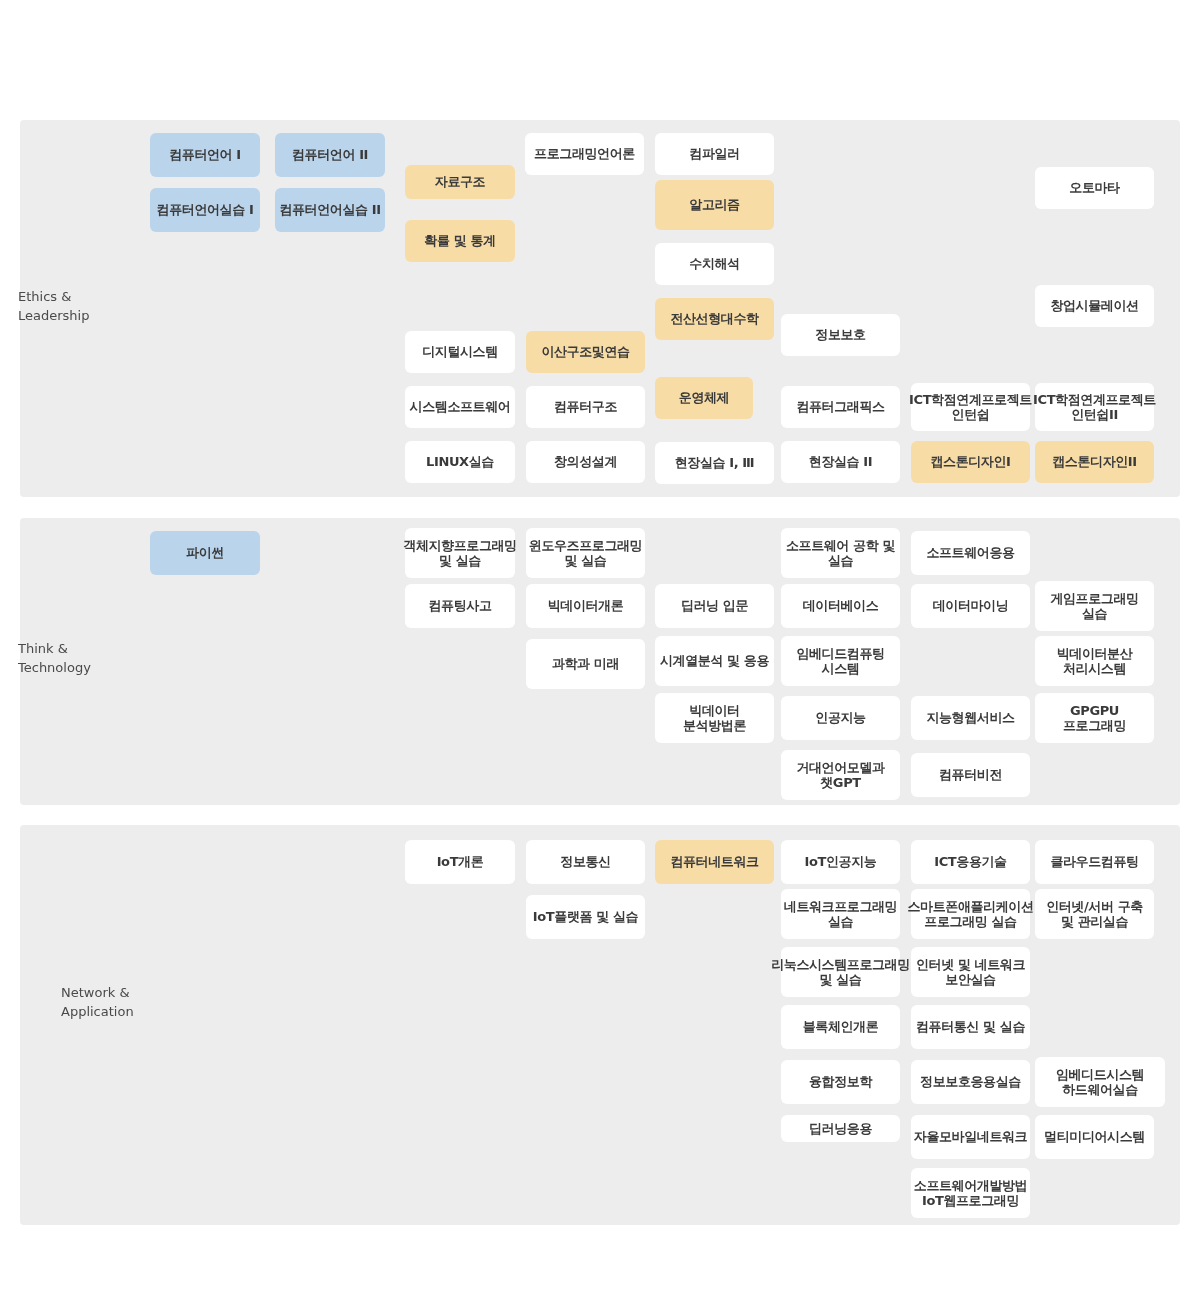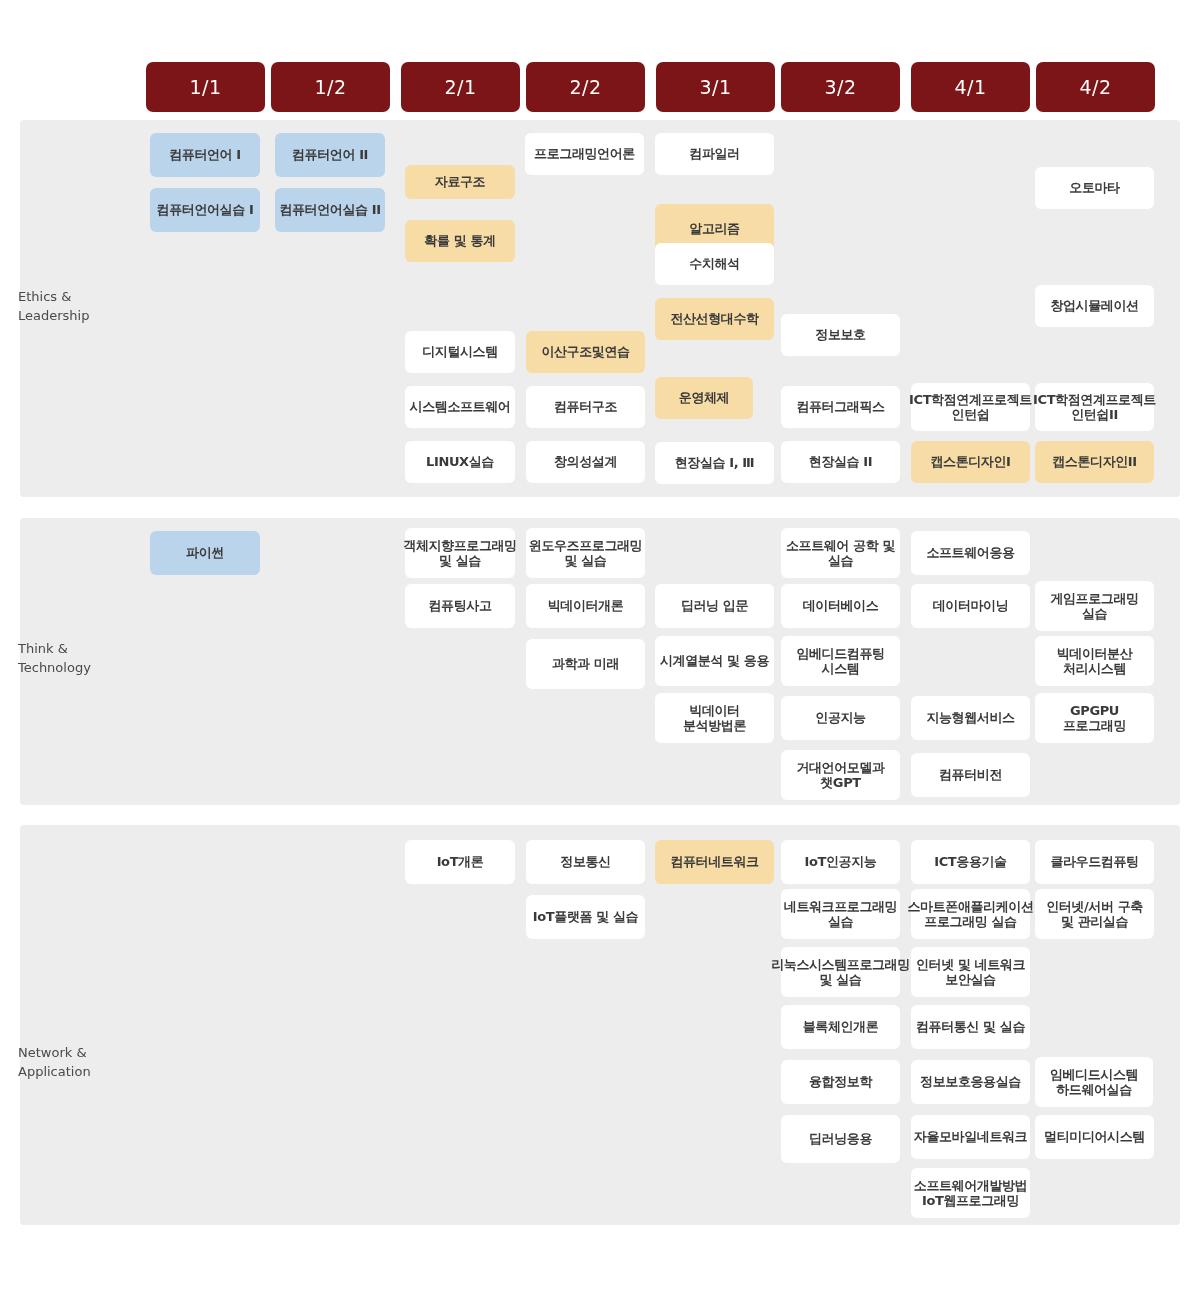--- a/index.html
+++ b/index.html
@@ -87,43 +87,33 @@
   }
   .card.white  { background: #ffffff; }
   .card.amber  { background: #f7dca6; }
   .card.blue   { background: #bad4ec; }
 </style>
 </head>
 <body>
 
 <div id="roadmap">
 
-  <div class="hdr-row">
-      <div class="sem-pill" style="left: 146px; width: 119px;">1/1</div>
-      <div class="sem-pill" style="left: 271px; width: 119px;">1/2</div>
-      <div class="sem-pill" style="left: 401px; width: 119px;">2/1</div>
-      <div class="sem-pill" style="left: 526px; width: 119px;">2/2</div>
-      <div class="sem-pill" style="left: 656px; width: 119px;">3/1</div>
-      <div class="sem-pill" style="left: 781px; width: 119px;">3/2</div>
-      <div class="sem-pill" style="left: 911px; width: 119px;">4/1</div>
-      <div class="sem-pill" style="left: 1036px; width: 119px;">4/2</div>
-    </div>
 
 <div class="track" style="top: 120px; height: 377px;"></div>
     <div class="track-label" style="top: 288px;">Ethics &amp;
 Leadership</div>
     <div class="card blue" style="left: 150px; top: 133px; width: 110px; height: 44px;">컴퓨터언어 I</div>
     <div class="card blue" style="left: 275px; top: 133px; width: 110px; height: 44px;">컴퓨터언어 II</div>
     <div class="card blue" style="left: 150px; top: 188px; width: 110px; height: 44px;">컴퓨터언어실습 I</div>
     <div class="card blue" style="left: 275px; top: 188px; width: 110px; height: 44px;">컴퓨터언어실습 II</div>
     <div class="card white" style="left: 525px; top: 133px; width: 119px; height: 42px;">프로그래밍언어론</div>
     <div class="card amber" style="left: 405px; top: 165px; width: 110px; height: 34px;">자료구조</div>
     <div class="card amber" style="left: 405px; top: 220px; width: 110px; height: 42px;">확률 및 통계</div>
     <div class="card white" style="left: 655px; top: 133px; width: 119px; height: 42px;">컴파일러</div>
-    <div class="card amber" style="left: 655px; top: 204px; width: 119px; height: 50px;">알고리즘</div>
+    <div class="card amber" style="left: 655px; top: 180px; width: 119px; height: 50px;">알고리즘</div>
     <div class="card white" style="left: 655px; top: 243px; width: 119px; height: 42px;">수치해석</div>
     <div class="card amber" style="left: 655px; top: 298px; width: 119px; height: 42px;">전산선형대수학</div>
     <div class="card amber" style="left: 655px; top: 377px; width: 98px; height: 42px;">운영체제</div>
     <div class="card white" style="left: 655px; top: 442px; width: 119px; height: 42px;">현장실습 I, Ⅲ</div>
     <div class="card white" style="left: 1035px; top: 167px; width: 119px; height: 42px;">오토마타</div>
     <div class="card white" style="left: 1035px; top: 285px; width: 119px; height: 42px;">창업시뮬레이션</div>
     <div class="card white" style="left: 405px; top: 331px; width: 110px; height: 42px;">디지털시스템</div>
     <div class="card amber" style="left: 526px; top: 331px; width: 119px; height: 42px;">이산구조및연습</div>
     <div class="card white" style="left: 781px; top: 314px; width: 119px; height: 42px;">정보보호</div>
     <div class="card white" style="left: 405px; top: 386px; width: 110px; height: 42px;">시스템소프트웨어</div>
@@ -154,36 +144,36 @@
     <div class="card white" style="left: 655px; top: 636px; width: 119px; height: 50px;">시계열분석 및 응용</div>
     <div class="card white" style="left: 781px; top: 636px; width: 119px; height: 50px;">임베디드컴퓨팅 시스템</div>
     <div class="card white" style="left: 1035px; top: 636px; width: 119px; height: 50px;">빅데이터분산 처리시스템</div>
     <div class="card white" style="left: 655px; top: 693px; width: 119px; height: 50px;">빅데이터 분석방법론</div>
     <div class="card white" style="left: 781px; top: 696px; width: 119px; height: 44px;">인공지능</div>
     <div class="card white" style="left: 911px; top: 696px; width: 119px; height: 44px;">지능형웹서비스</div>
     <div class="card white" style="left: 1035px; top: 693px; width: 119px; height: 50px;">GPGPU 프로그래밍</div>
     <div class="card white" style="left: 781px; top: 750px; width: 119px; height: 50px;">거대언어모델과 챗GPT</div>
     <div class="card white" style="left: 911px; top: 753px; width: 119px; height: 44px;">컴퓨터비전</div>
     <div class="track" style="top: 825px; height: 400px;"></div>
-    <div class="track-label" style="top: 1044px;">Network &amp;
+    <div class="track-label" style="top: 984px; margin-left: 43px;">Network &amp;
 Application</div>
     <div class="card white" style="left: 405px; top: 840px; width: 110px; height: 44px;">IoT개론</div>
     <div class="card white" style="left: 526px; top: 840px; width: 119px; height: 44px;">정보통신</div>
     <div class="card amber" style="left: 655px; top: 840px; width: 119px; height: 44px;">컴퓨터네트워크</div>
     <div class="card white" style="left: 781px; top: 840px; width: 119px; height: 44px;">IoT인공지능</div>
     <div class="card white" style="left: 911px; top: 840px; width: 119px; height: 44px;">ICT응용기술</div>
     <div class="card white" style="left: 1035px; top: 840px; width: 119px; height: 44px;">클라우드컴퓨팅</div>
     <div class="card white" style="left: 526px; top: 895px; width: 119px; height: 44px;">IoT플랫폼 및 실습</div>
     <div class="card white" style="left: 781px; top: 889px; width: 119px; height: 50px;">네트워크프로그래밍 실습</div>
     <div class="card white" style="left: 911px; top: 889px; width: 119px; height: 50px;">스마트폰애플리케이션 프로그래밍 실습</div>
     <div class="card white" style="left: 1035px; top: 889px; width: 119px; height: 50px;">인터넷/서버 구축 및 관리실습</div>
     <div class="card white" style="left: 781px; top: 947px; width: 119px; height: 50px;">리눅스시스템프로그래밍 및 실습</div>
     <div class="card white" style="left: 911px; top: 947px; width: 119px; height: 50px;">인터넷 및 네트워크 보안실습</div>
     <div class="card white" style="left: 781px; top: 1005px; width: 119px; height: 44px;">블록체인개론</div>
     <div class="card white" style="left: 911px; top: 1005px; width: 119px; height: 44px;">컴퓨터통신 및 실습</div>
     <div class="card white" style="left: 781px; top: 1060px; width: 119px; height: 44px;">융합정보학</div>
     <div class="card white" style="left: 911px; top: 1060px; width: 119px; height: 44px;">정보보호응용실습</div>
-    <div class="card white" style="left: 1035px; top: 1057px; width: 118px; height: 50px;">임베디드시스템 하드웨어실습</div>
-    <div class="card white" style="left: 781px; top: 1115px; width: 119px; height: 48px;">딥러닝응용</div>
+    <div class="card white" style="left: 1035px; top: 1057px; width: 130px; height: 50px;">임베디드시스템 하드웨어실습</div>
+    <div class="card white" style="left: 781px; top: 1115px; width: 119px; height: 27px;">딥러닝응용</div>
     <div class="card white" style="left: 911px; top: 1115px; width: 119px; height: 44px;">자율모바일네트워크</div>
     <div class="card white" style="left: 1035px; top: 1115px; width: 119px; height: 44px;">멀티미디어시스템</div>
     <div class="card white" style="left: 911px; top: 1168px; width: 119px; height: 50px;">소프트웨어개발방법 IoT웹프로그래밍</div>
   </div>
 
 </body></html>

